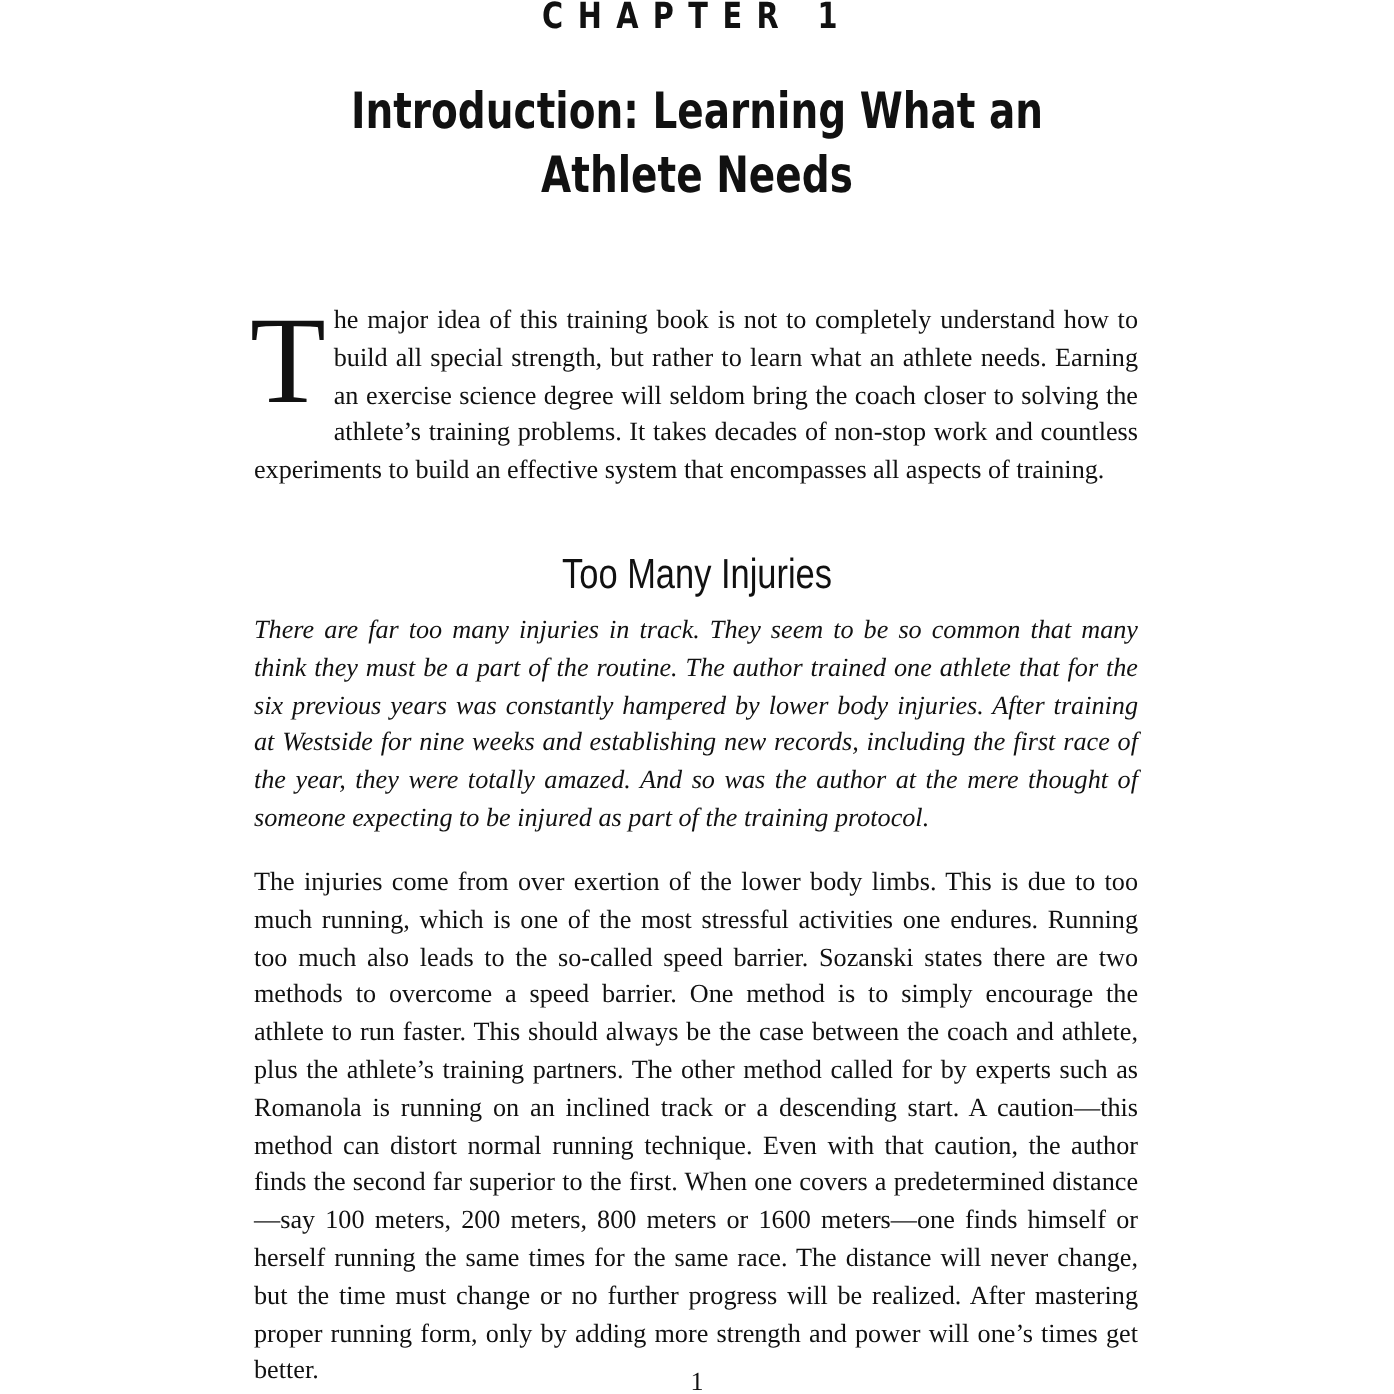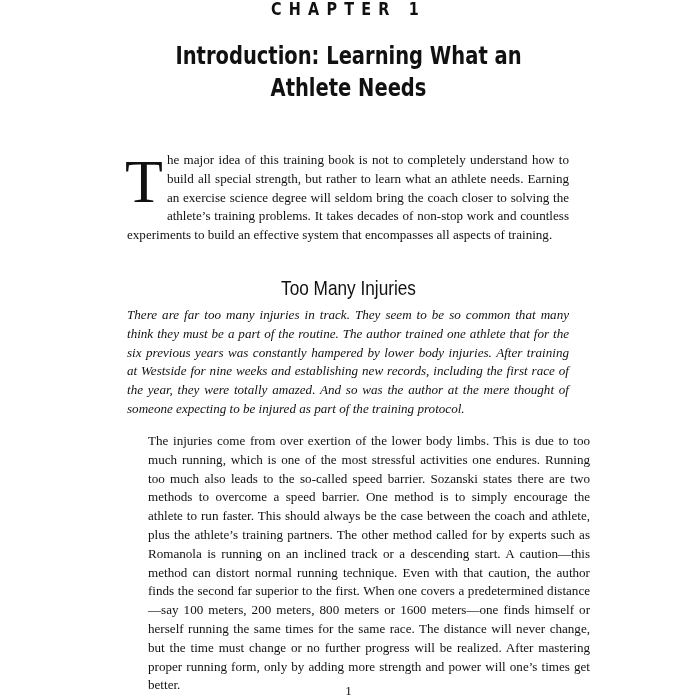--- a/index.html
+++ b/index.html
@@ -25,21 +25,21 @@
   .dropcap {
     float:left; font-family:"Liberation Serif", serif; font-size:62px;
     line-height:50px; height:52px; margin:1px 4px 0 -2px; padding-top:4px;
   }
   .section-heading {
     position:absolute; top:274px; left:0; width:697px; text-align:center;
     font-family:"Liberation Sans", sans-serif; font-size:21px; line-height:28px;
     transform:scaleX(0.82); transform-origin:center top; color:#111;
   }
   .para1 { position:absolute; top:306px; left:127px; width:442px;font-style:italic; }
-  .para2 { position:absolute; top:432px; left:127px; width:442px;margin-left:21px; }
+  .para2 { position:absolute; top:432px; left:127px; width:442px; }
   .page-number {
     position:absolute; top:683px; left:0; width:697px; text-align:center;
     font-family:"Liberation Serif", serif; font-size:13px; line-height:16px;
   }
 </style>
 </head>
 <body>
 
 <div class="page">
   <div class="chapter-label">CHAPTER 1</div>

